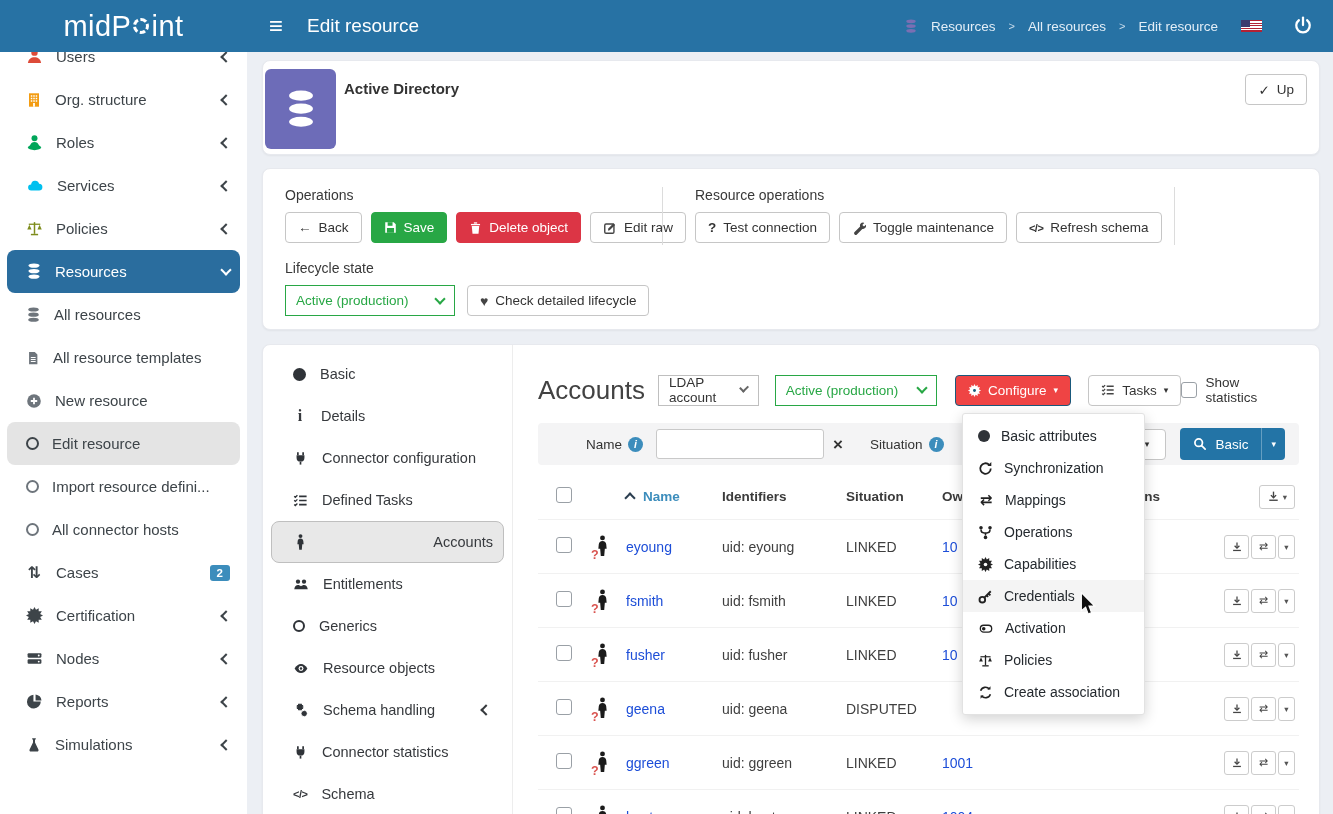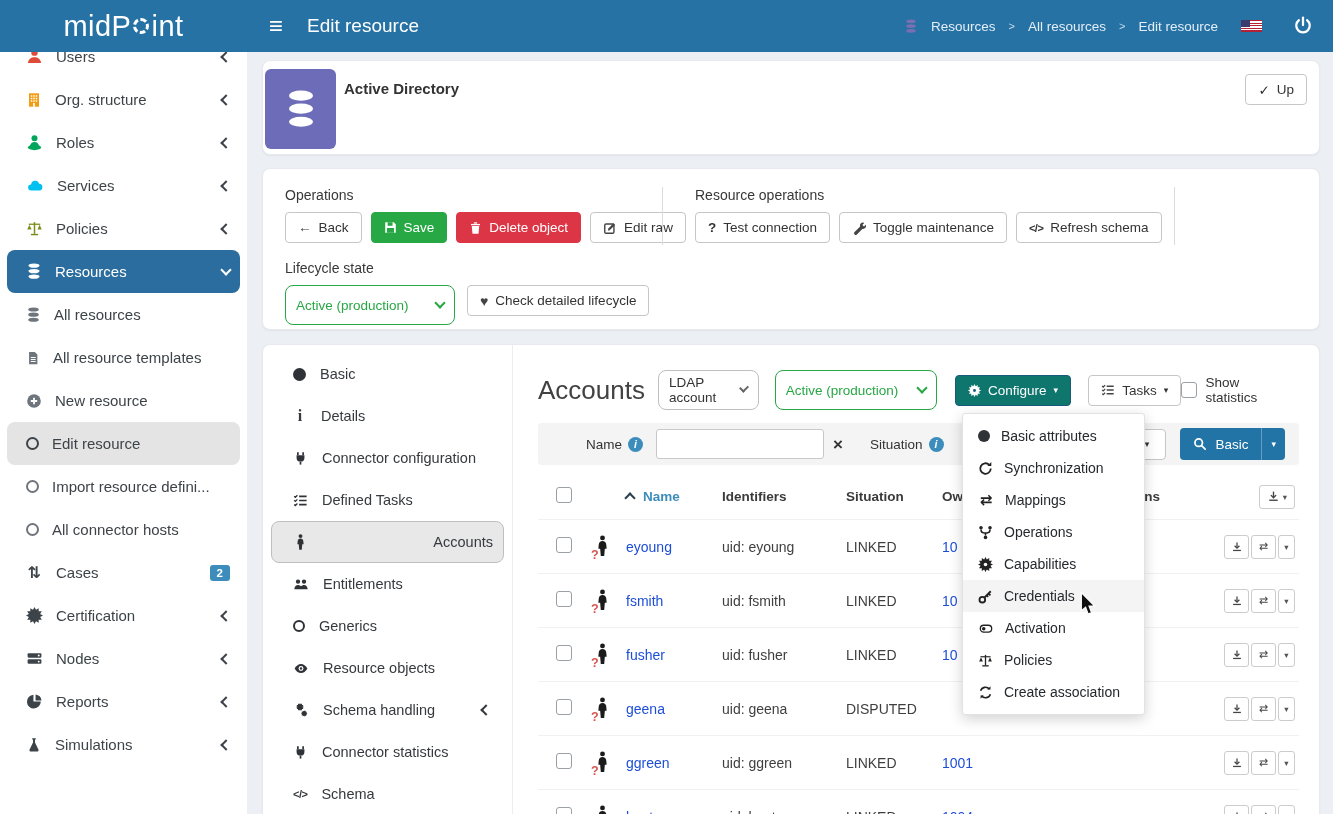--- a/index.html
+++ b/index.html
@@ -39,22 +39,22 @@
   .card2{left:262px;top:168px;width:1058px;height:162px}
   .card3{left:262px;top:344px;width:1058px;height:500px}
 
   .tile{position:absolute;left:2px;top:8px;width:71px;height:80px;border-radius:6px;background:#6d6cb8;display:flex;align-items:center;justify-content:center}
   .res-title{position:absolute;left:81px;top:19px;font-size:15px;font-weight:bold;color:#333}
   .up-btn{position:absolute;right:12px;top:13px}
 
   .btn{height:31px;display:inline-flex;align-items:center;gap:7px;padding:0 12px;border:1px solid #c6c6c6;border-radius:4px;background:#fff;color:#333;font-size:13.5px;cursor:pointer;white-space:nowrap}
   .btn.green{background:#28a745;border-color:#28a745;color:#fff}
   .btn.red{background:#dc3545;border-color:#dc3545;color:#fff}
-  .btn.dark{background:#0f766e;border-color:#19597c;color:#fff}
-  .sel{height:40px;border:1px solid #bfbfbf;border-radius:8px;background:#fff;display:inline-flex;align-items:center;justify-content:space-between;padding:0 10px;font-size:13.5px;color:#333;cursor:pointer;gap:8px}
+  .btn.dark{background:#ef4444;border-color:#19597c;color:#fff}
+  .sel{height:31px;border:1px solid #bfbfbf;border-radius:0;background:#fff;display:inline-flex;align-items:center;justify-content:space-between;padding:0 10px;font-size:13.5px;color:#333;cursor:pointer;gap:8px}
   .sel.green{border-color:#28a745;color:#28a745}
 
   .ops{display:flex;padding:18px 0 0 22px}
   .op-label{font-size:14px;color:#383838;margin-bottom:9px}
   .btn-row{display:flex;gap:9px}
   .opcol-l{width:377px}
   .vdiv{width:1px;background:#dcdcdc;height:58px;flex:none}
   .opcol-m{padding-left:32px}
   .lf-label{margin-top:17px;font-size:14px;color:#383838}
   .lf-row{display:flex;gap:12px;margin-top:9px}

